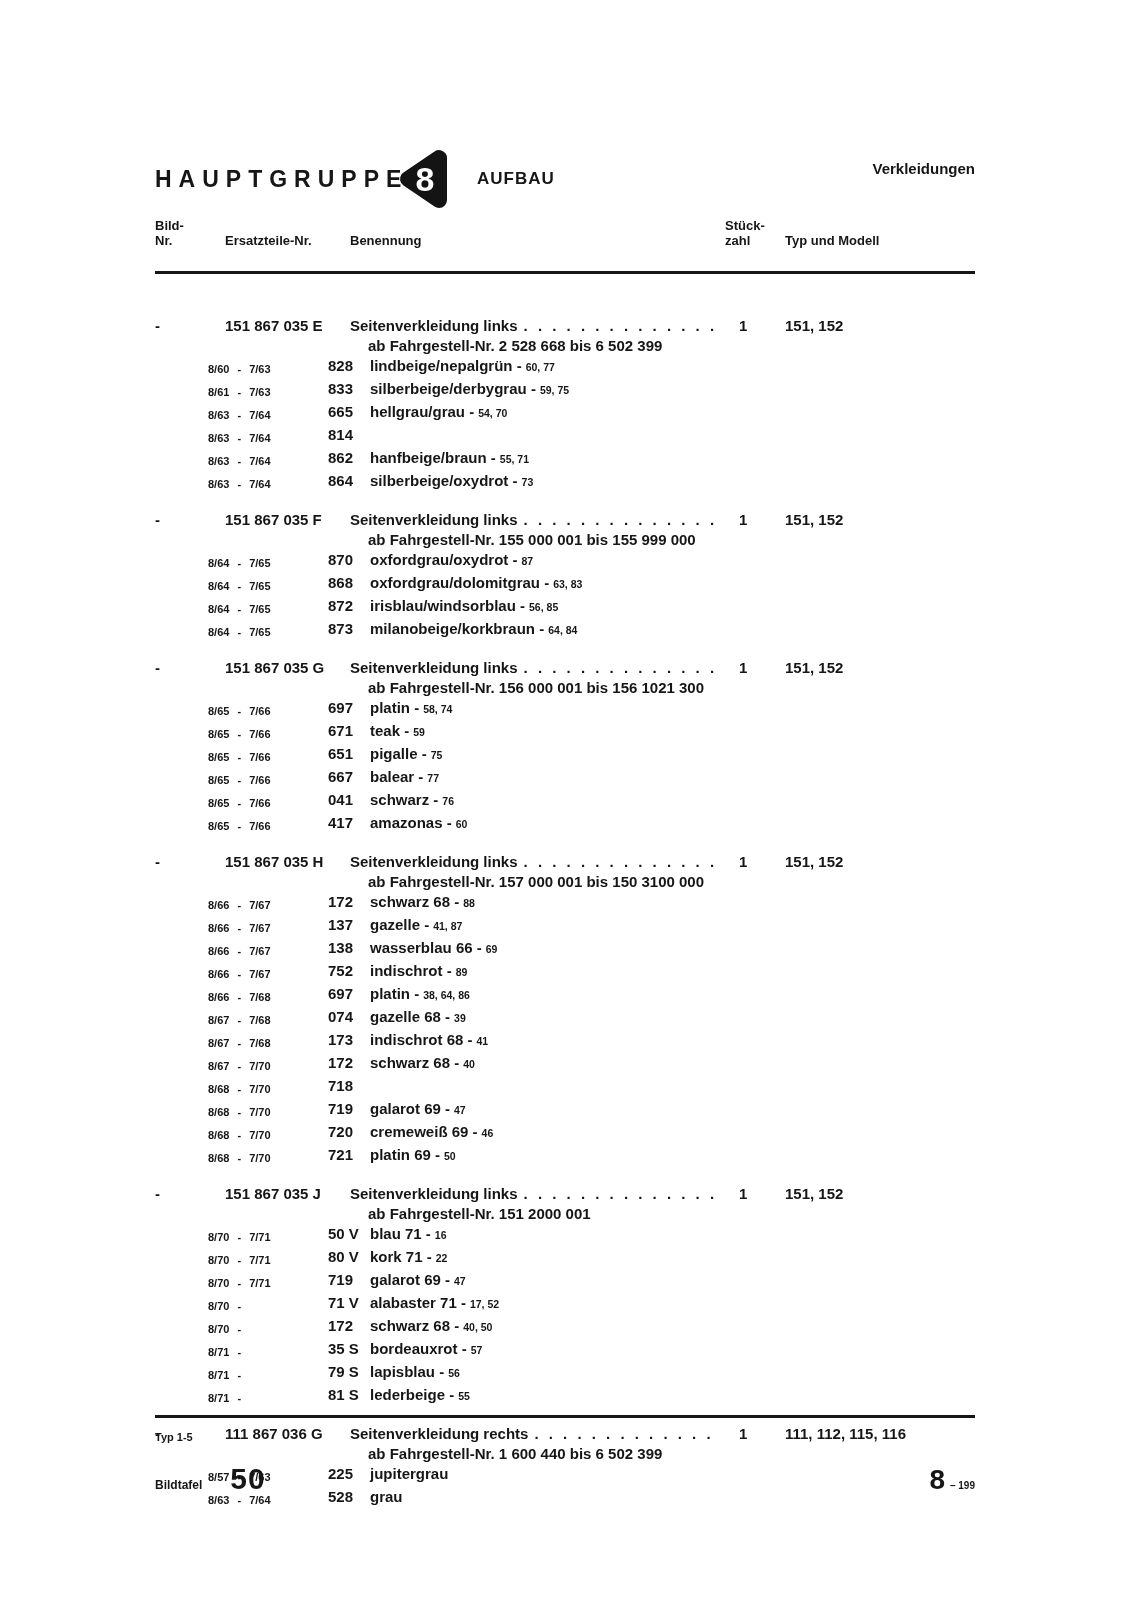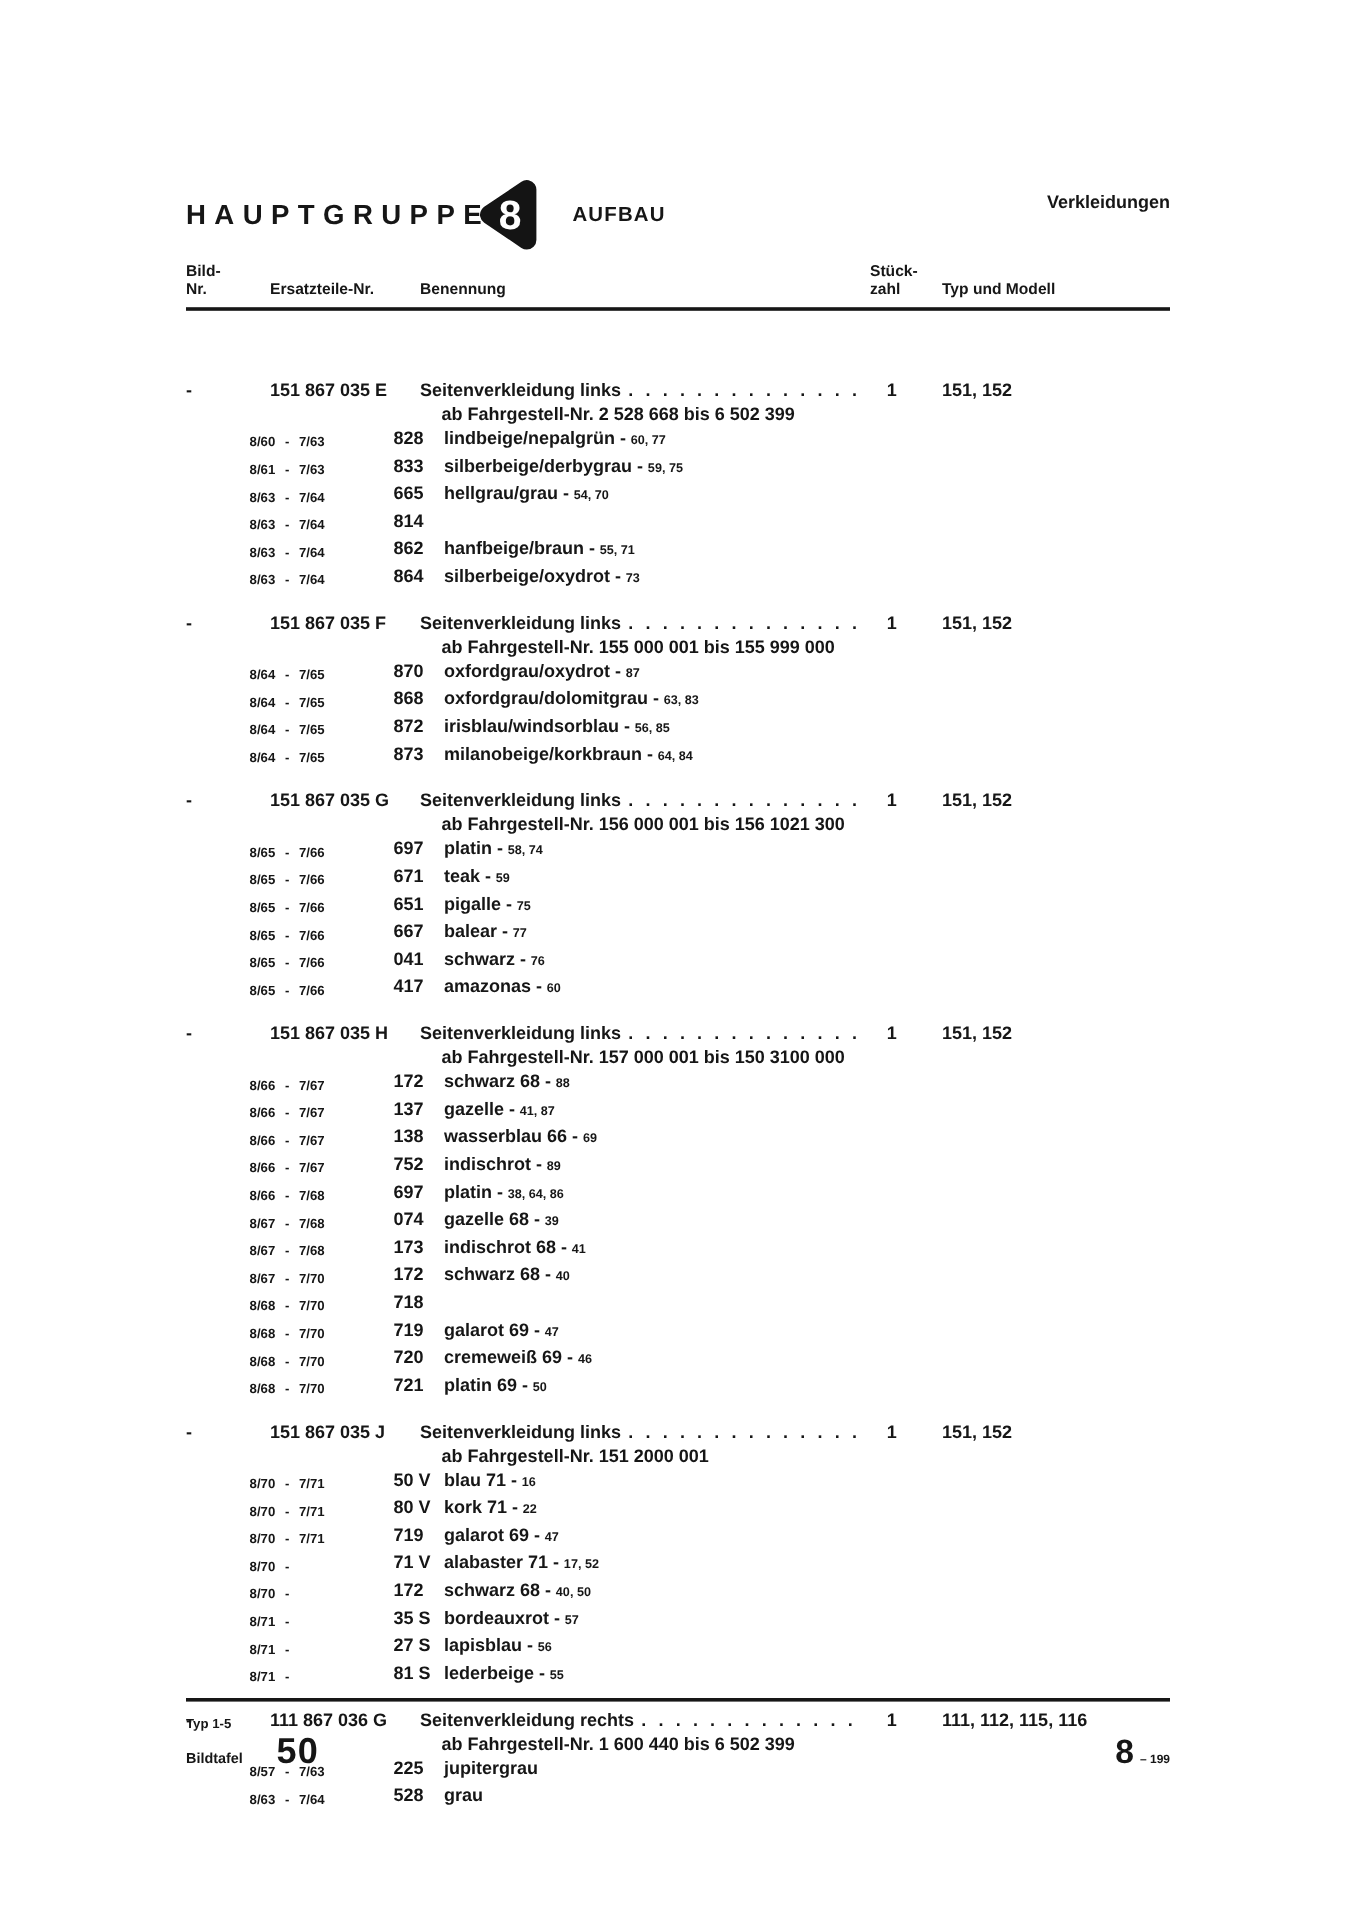--- a/index.html
+++ b/index.html
@@ -18,21 +18,21 @@
   .brand { font-size:23px; letter-spacing:7px; width:240px; white-space:nowrap; }
   .badge { width:54px; height:66px; flex:0 0 54px; }
   .badge text { fill:#ffffff; font-size:34px; font-weight:700; text-anchor:middle; font-family:"Liberation Sans", sans-serif; }
   .section-label { font-size:17px; letter-spacing:1px; margin-left:28px; }
   .category { margin-left:auto; font-size:15px; align-self:flex-start; margin-top:14px; }
 
   
   .thead {
     position:absolute; top:218px; left:155px; width:820px;
     display:grid; grid-template-columns:70px 125px 375px 52px 1fr;
-    align-items:end; padding-bottom:8px; border-bottom:3px solid var(--ink,#161616);
+    align-items:end; padding-bottom:23px; border-bottom:3px solid var(--ink,#161616);
     font-size:13px; line-height:15px;
   }
   .thead .two-line span { display:block; }
 
   
   .entries { position:absolute; top:316px; left:155px; width:820px; font-size:15px; }
   .entry { margin-bottom:16px; }
   .row { line-height:20px; white-space:nowrap; }
   .main-row { display:grid; grid-template-columns:70px 125px 375px 52px 1fr; }
   .c-name { display:flex; min-width:0; }
@@ -40,21 +40,21 @@
   .c-qty { padding-left:14px; }
   .c-model { padding-left:8px; }
   .chassis { margin-left:213px; }
   .variant { margin-left:53px; display:grid; grid-template-columns:120px 42px 1fr; }
   .v-dates { font-size:11px; word-spacing:5px; padding-top:3px; }
   .v-ref { font-size:10.5px; margin-left:4px; }
 
   
   .footer { position:absolute; top:1415px; left:155px; width:820px; border-top:3px solid var(--ink,#161616); }
   .f-typ { font-size:11px; margin-top:13px; }
-  .f-row { display:flex; align-items:baseline; margin-top:0; }
+  .f-row { display:flex; align-items:baseline; margin-top:19px; }
   .f-bl { font-size:12px; }
   .f-bn { font-size:30px; margin-left:28px; letter-spacing:1px; }
   .f-page { margin-left:auto; }
   .f-pg { font-size:28px; }
   .f-pn { font-size:10px; margin-left:5px;text-align:right; }
 </style>
 </head>
 <body>
 
 <header class="masthead">
@@ -354,21 +354,21 @@
   </div>
 
   <div class="row variant">
     <span class="v-dates">8/71 -</span>
     <span class="v-code">35 S</span>
     <span class="v-color"><span>bordeauxrot -</span><span class="v-ref">57</span></span>
   </div>
 
   <div class="row variant">
     <span class="v-dates">8/71 -</span>
-    <span class="v-code">27 S</span>
+    <span class="v-code">79 S</span>
     <span class="v-color"><span>lapisblau -</span><span class="v-ref">56</span></span>
   </div>
 
   <div class="row variant">
     <span class="v-dates">8/71 -</span>
     <span class="v-code">81 S</span>
     <span class="v-color"><span>lederbeige -</span><span class="v-ref">55</span></span>
   </div>
 </div>
   </section>

